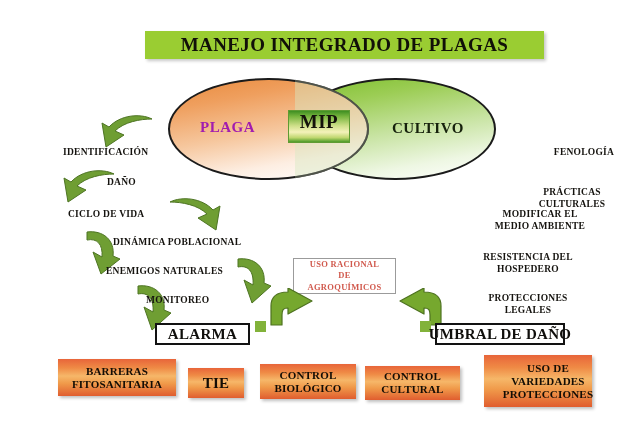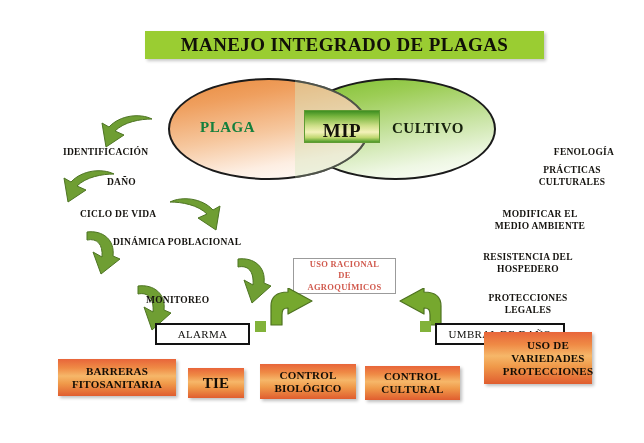--- a/index.html
+++ b/index.html
@@ -62,21 +62,21 @@
     width: 201px;
     height: 102px;
     background: linear-gradient(170deg, #7fc02f 0%, #9ccd55 22%, #c7e3a1 52%, #eef7e3 80%, #ffffff 100%);
     z-index: 1;
   }
   .ellipse-label {
     position: absolute;
     font-family: "Liberation Serif", serif;
     font-weight: bold;
     font-size: 15px;
-    color: #15803d;
+    color: #a21caf;
     letter-spacing: 0.5px;
     z-index: 4;
     white-space: nowrap;
   }
   #label-plaga { left: 200px; top: 119px; }
   #label-cultivo { left: 392px; top: 120px; color: #16210c; }
 
   
   #venn-lens {
     position: absolute;
@@ -97,28 +97,28 @@
     height: 102px;
     border: 2px solid rgba(40,40,40,0.45);
     border-radius: 50%;
     box-sizing: border-box;
     background: rgba(215,232,196,0.45);
   }
 
   
   #mip-badge {
     position: absolute;
-    left: 304px;
+    left: 288px;
     top: 110px;
-    width: 76px;
+    width: 62px;
     height: 33px;
     z-index: 6;
     background: linear-gradient(180deg, #3f8f22 0%, #79b63f 18%, #cfe08a 48%, #f4f2ba 68%, #bfd76f 86%, #4e9a28 100%);
     display: flex;
-    align-items: flex-end;
+    align-items: flex-start;
     justify-content: center;
     border: 1px solid #5f9b33;
     box-sizing: border-box;
   }
   #mip-badge .t {
     font-family: "Liberation Serif", serif;
     font-weight: bold;
     font-size: 19px;
     color: #14120a;
     letter-spacing: 0.5px;
@@ -148,22 +148,22 @@
     position: absolute;
     border: 2px solid #121212;
     background: #ffffff;
     display: flex;
     align-items: center;
     justify-content: center;
     box-sizing: border-box;
   }
   .outline-box .t {
     font-family: "Liberation Serif", serif;
-    font-weight: normal;
-    font-size: 11px;
+    font-weight: bold;
+    font-size: 15px;
     color: #100f0c;
     letter-spacing: 0.3px;
     white-space: nowrap;
   }
 
   
   #box-agro {
     position: absolute;
     left: 293px;
     top: 258px;
@@ -246,28 +246,29 @@
   <svg class="swoosh" style="left:228px; top:255px;" width="46" height="52" viewBox="0 0 46 52">
     <path d="M10 4 C26 2 38 12 36 28 L43 31 L24 48 L16 25 L25 30 C26 16 20 10 10 12 Z" fill="#6f9e33" stroke="#4d7423" stroke-width="1"></path>
   </svg>
 
   <svg class="swoosh" style="left:128px; top:282px;" width="46" height="52" viewBox="0 0 46 52">
     <path d="M10 4 C26 2 38 12 36 28 L43 31 L24 48 L16 25 L25 30 C26 16 20 10 10 12 Z" fill="#6f9e33" stroke="#4d7423" stroke-width="1"></path>
   </svg>
 
   <div class="step-label" style="left:63px; top:146px;">IDENTIFICACIÓN</div>
   <div class="step-label" style="left:107px; top:176px;">DAÑO</div>
-  <div class="step-label" style="left:80px; top:208px;">CICLO DE VIDA</div>
+  <div class="step-label" style="left:68px; top:208px;">CICLO DE VIDA</div>
   <div class="step-label" style="left:113px; top:236px;">DINÁMICA POBLACIONAL</div>
+  <div class="step-label" style="left:106px; top:265px;">ENEMIGOS NATURALES</div>
   <div class="step-label" style="left:146px; top:294px;">MONITOREO</div>
 
   <div class="step-label center" style="left:535px; top:146px; width:98px;">
     <span>FENOLOGÍA</span>
   </div>
-  <div class="step-label center" style="left:523px; top:164px; width:98px;">
+  <div class="step-label center" style="left:523px; top:186px; width:98px;">
     <span>PRÁCTICAS</span><br>
     <span>CULTURALES</span>
   </div>
   <div class="step-label center" style="left:478px; top:208px; width:124px;">
     <span>MODIFICAR EL</span><br>
     <span>MEDIO AMBIENTE</span>
   </div>
   <div class="step-label center" style="left:466px; top:251px; width:124px;">
     <span>RESISTENCIA DEL</span><br>
     <span>HOSPEDERO</span>
@@ -319,21 +320,21 @@
     </span>
   </div>
 
   <div class="tactic-box" style="left:365px; top:366px; width:95px; height:34px;">
     <span class="t">
       <span>CONTROL</span><br>
       <span>CULTURAL</span>
     </span>
   </div>
 
-  <div class="tactic-box" style="left:484px; top:332px; width:108px; height:52px;padding-left:20px;">
+  <div class="tactic-box" style="left:484px; top:355px; width:108px; height:52px;padding-left:20px;">
     <span class="t">
       <span>USO DE</span><br>
       <span>VARIEDADES</span><br>
       <span>PROTECCIONES</span>
     </span>
   </div>
 
 </div>
 
 </body></html>

